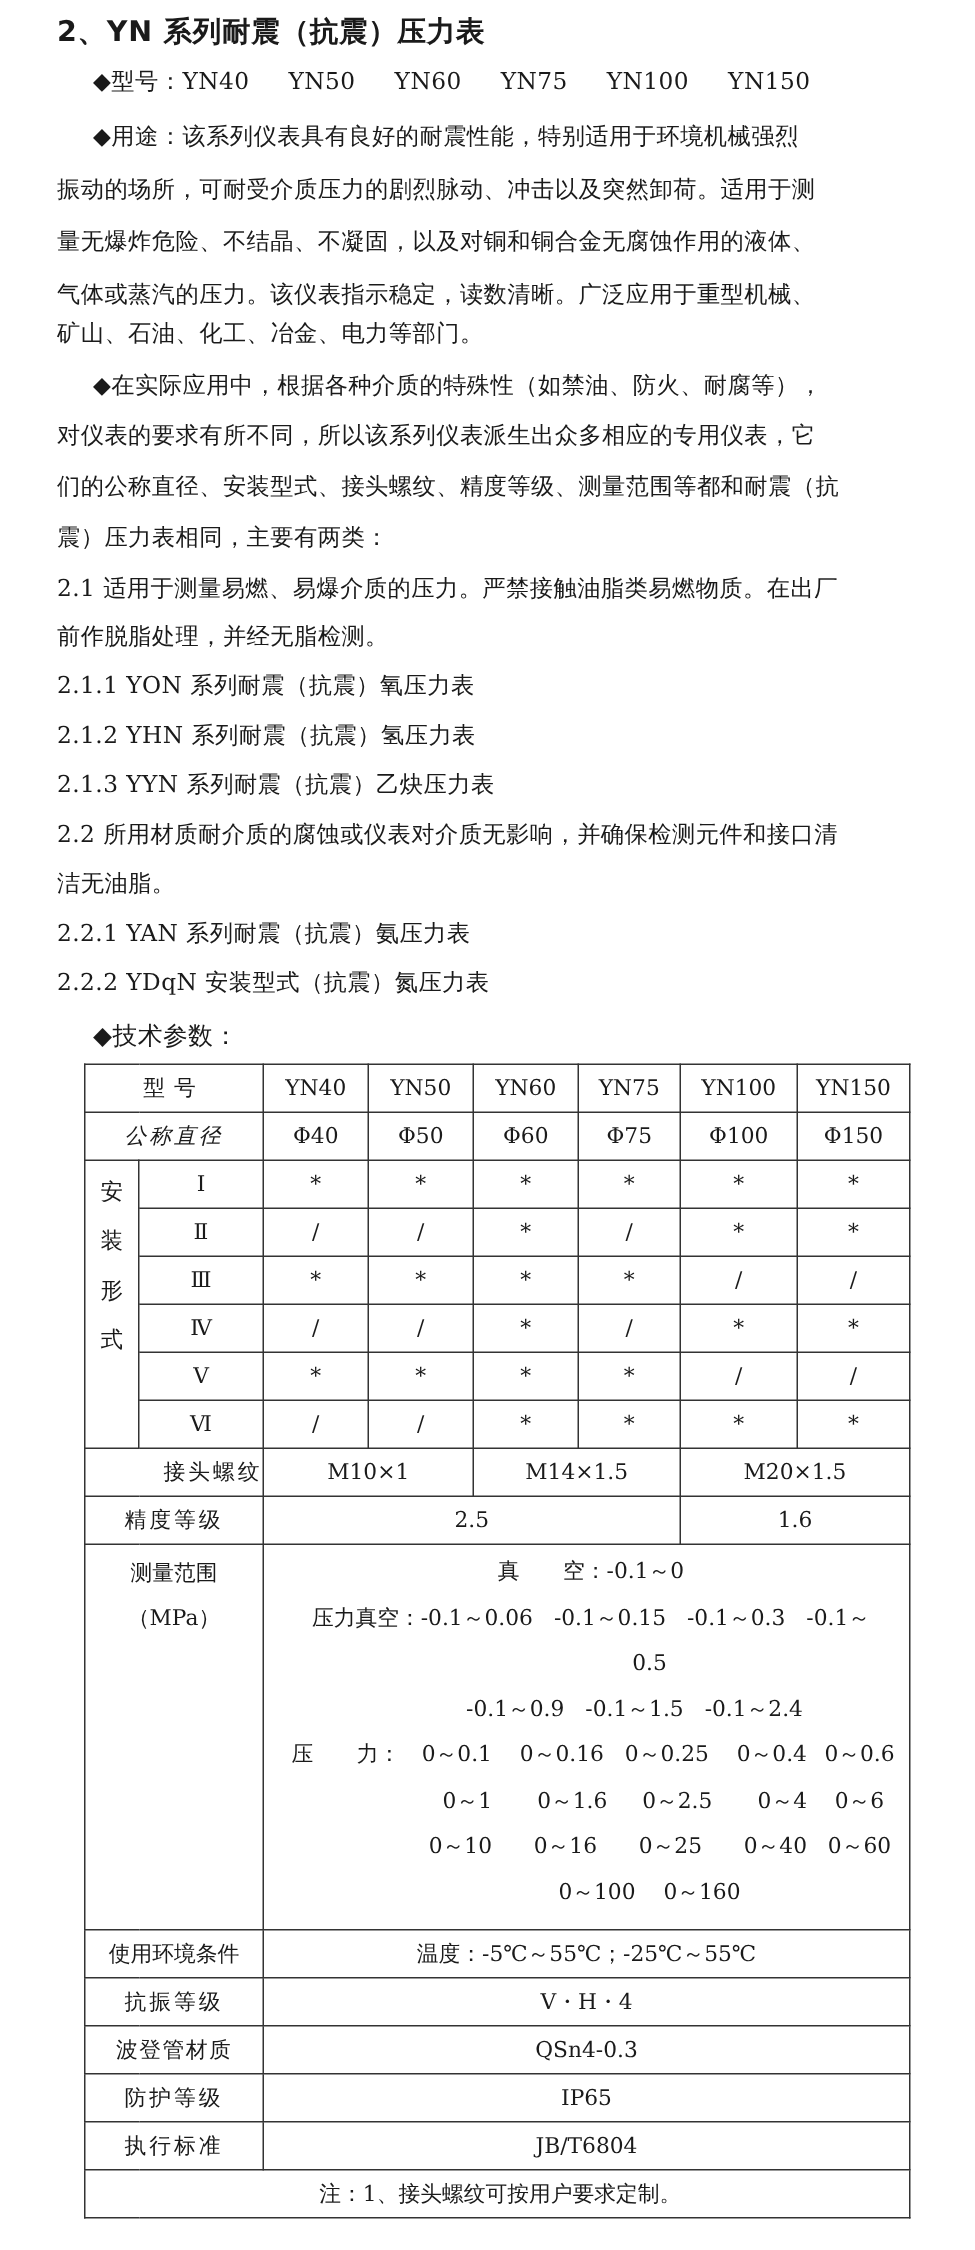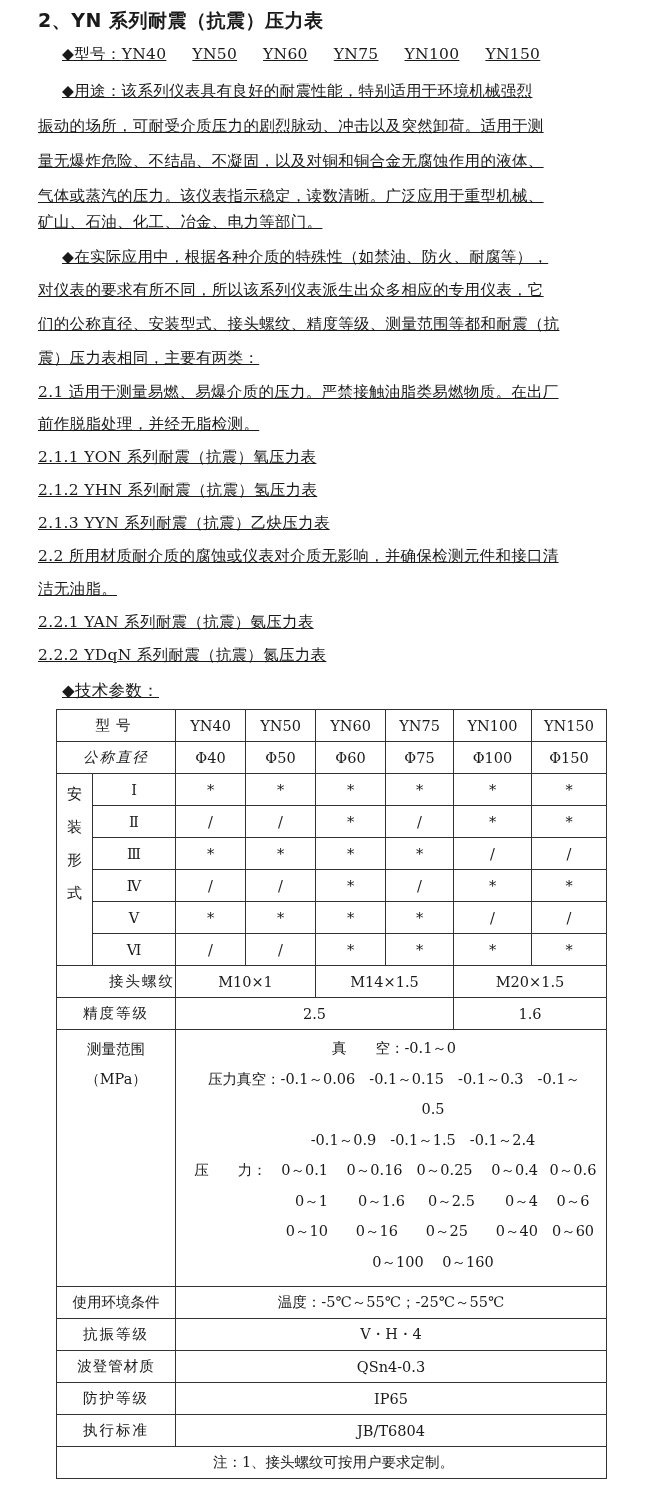--- a/index.html
+++ b/index.html
@@ -9,21 +9,20 @@
     color: #1a1a1a;
   }
   .title {
     position: absolute; left: 38px; top: 8px;
     font-family: "DejaVu Sans", "Liberation Sans", sans-serif;
     font-size: 19px; font-weight: bold; letter-spacing: 0.5px;
   }
   .line {
     position: absolute; left: 38px; font-size: 15.5px; white-space: nowrap;
     letter-spacing: 0.3px;
-    text-decoration: underline;
   }
   .line.indent { left: 62px; }
   .model-list span { margin-right: 26px; }
 
   table.spec {
     position: absolute; left: 56px; top: 709px; width: 550px;
     border-collapse: collapse; table-layout: fixed;
     font-size: 14.5px;
   }
   table.spec td {
@@ -61,21 +60,21 @@
 <div class="line" style="top:348px;">震）压力表相同，主要有两类：</div>
 
 <div class="line" style="top:382px;">2.1 适用于测量易燃、易爆介质的压力。严禁接触油脂类易燃物质。在出厂</div>
 <div class="line" style="top:414px;">前作脱脂处理，并经无脂检测。</div>
 <div class="line" style="top:447px;">2.1.1 YON 系列耐震（抗震）氧压力表</div>
 <div class="line" style="top:480px;">2.1.2 YHN 系列耐震（抗震）氢压力表</div>
 <div class="line" style="top:513px;">2.1.3 YYN 系列耐震（抗震）乙炔压力表</div>
 <div class="line" style="top:546px;">2.2 所用材质耐介质的腐蚀或仪表对介质无影响，并确保检测元件和接口清</div>
 <div class="line" style="top:579px;">洁无油脂。</div>
 <div class="line" style="top:612px;">2.2.1 YAN 系列耐震（抗震）氨压力表</div>
-<div class="line" style="top:645px;">2.2.2 YDqN 系列耐震（抗震）氮压力表</div>
+<div class="line" style="top:645px;">2.2.2 YDqN 安装型式（抗震）氮压力表</div>
 
 <div class="line indent" style="top:680px; font-size:16.5px;">◆技术参数：</div>
 
 <table class="spec">
   <colgroup>
     <col style="width:36px">
       <col style="width:83px">
     <col style="width:70px">
       <col style="width:70px">
       <col style="width:70px">

